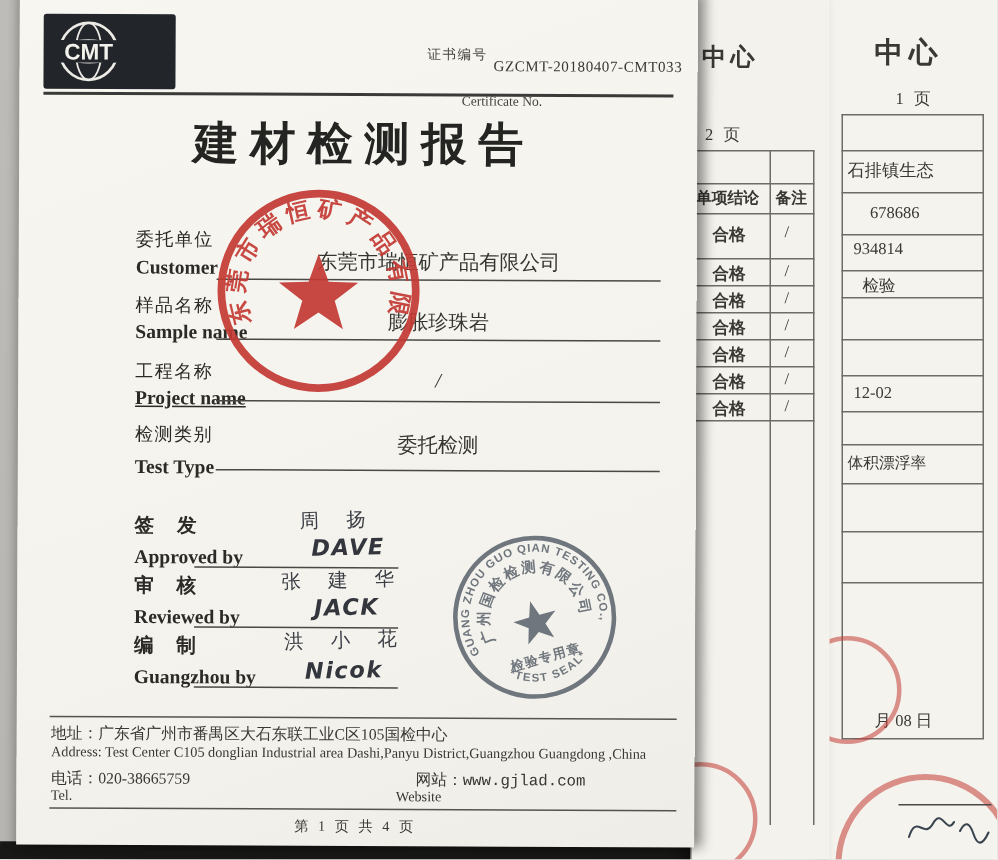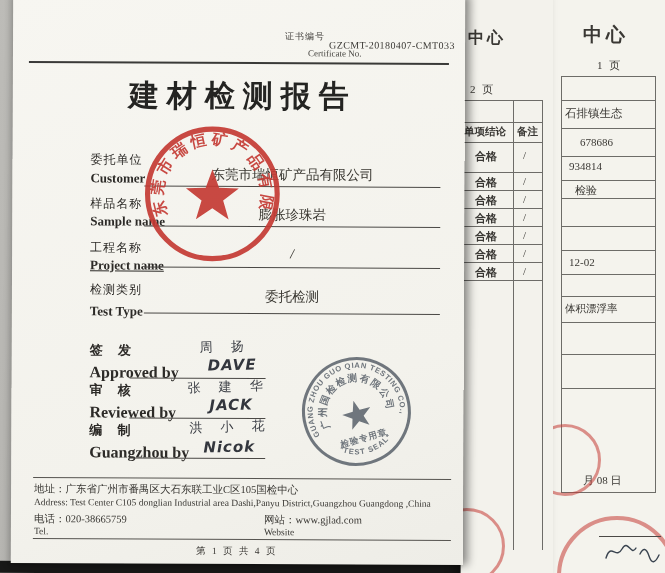--- a/index.html
+++ b/index.html
@@ -19,33 +19,33 @@
             box-shadow:5px 0 8px rgba(0,0,0,.42), -3px 2px 6px rgba(0,0,0,.18);
             transform:rotate(0.25deg); }
   .abs { position:absolute; }
   
   .logo-box { left:16px; top:16px; width:88px; height:50px; background:#22262b; border-radius:2px; }
   .brand-cn { left:110px; top:14px; font-size:29px; font-weight:bold; letter-spacing:3px; color:#26262a;
               font-family:"Liberation Sans","DejaVu Sans",sans-serif; }
   .brand-en { left:112px; top:48px; font-size:10px; font-weight:bold; letter-spacing:2.4px;
               color:#2c2c30; font-family:"Liberation Sans","DejaVu Sans",sans-serif; }
   .cert-label-cn { left:272px; top:36px; font-size:9px; color:#45433f; letter-spacing:1px; }
-  .cert-label-en { left:252px; top:54px; font-size:9px; color:#45433f;padding-left:43px; }
+  .cert-label-en { left:252px; top:68px; font-size:9px; color:#45433f;padding-left:43px; }
   .cert-value { left:316px; top:45px; font-size:10px; letter-spacing:.4px; color:#3a3834; }
   .head-rule { left:16px; top:68px; width:420px; height:2px; background:#3a3a38; }
   .report-title { left:0; top:82px; width:452px; text-align:center; font-size:30px; font-weight:bold;
                   letter-spacing:8px; text-indent:8px; color:#242422; }
   
   .f-cn { font-size:12px; font-weight:normal; letter-spacing:1px; color:#2c2a27; }
   .f-en { font-size:13px; font-weight:bold; color:#2c2a27; }
   .f-line { height:1px; background:#4a4845; }
   .f-val { font-size:13.5px; color:#37352f; }
   
   .s-cn { font-size:13px; font-weight:bold; letter-spacing:6px; color:#2c2a27; }
-  .s-en { font-size:16px; font-weight:bold; color:#2c2a27; }
+  .s-en { font-size:13px; font-weight:bold; color:#2c2a27; }
   .hand-cn { font-size:13px; color:#3b3e45; letter-spacing:7px;
              font-family:"DejaVu Sans",sans-serif; transform:rotate(-2deg); }
   .hand-en { font-size:15px; font-weight:bold; font-style:italic; color:#33363d;
              font-family:"DejaVu Sans",sans-serif; letter-spacing:1px; transform:rotate(-1.5deg); }
   
   .foot-line { left:22px; width:418px; height:1px; background:#55534f; }
   .foot-cn { font-size:10.5px; color:#3a3834; }
   .foot-en { font-size:9.5px; color:#3a3834; }
   .page-no { left:0; top:551px; width:452px; text-align:center; font-size:9.5px; letter-spacing:2px; color:#3a3834; }
   
@@ -134,20 +134,29 @@
     <div class="celltxt" style="left:62px; top:233px;">/</div>
     <div class="celltxt" style="left:14px; top:251px; font-weight:bold;">合格</div>
     <div class="celltxt" style="left:62px; top:251px;">/</div>
     <div class="celltxt" style="left:14px; top:269px; font-weight:bold;">合格</div>
     <div class="celltxt" style="left:62px; top:269px;">/</div>
     <div class="ring" style="left:-32px; top:512px; width:76px; height:76px;"></div>
   </div>
 
   <div class="page page-1">
 
+    <div class="abs logo-box">
+      <svg width="88" height="50" viewBox="0 0 88 50">
+        <circle cx="30" cy="25" r="19" fill="none" stroke="#eceae4" stroke-width="1.8"></circle>
+        <ellipse cx="30" cy="25" rx="8.5" ry="19" fill="none" stroke="#eceae4" stroke-width="1.2"></ellipse>
+        <ellipse cx="30" cy="25" rx="19" ry="7.5" fill="none" stroke="#eceae4" stroke-width="1.2"></ellipse>
+        <rect x="9" y="17.5" width="58" height="15" fill="#22262b"></rect>
+        <text x="30" y="30.5" text-anchor="middle" fill="#f3f2ec" font-size="15" font-weight="bold" font-family="Liberation Sans, DejaVu Sans, sans-serif">CMT</text>
+      </svg>
+    </div>
     <div class="abs cert-label-cn">证书编号</div>
     <div class="abs cert-label-en">Certificate No.</div>
     <div class="abs cert-value">GZCMT-20180407-CMT033</div>
     <div class="abs head-rule"></div>
     <div class="abs report-title">建材检测报告</div>
 
     <div class="abs f-cn" style="left:78px; top:158px;">委托单位</div>
     <div class="abs f-en" style="left:78px; top:177px;">Customer</div>
     <div class="abs f-val" style="left:132px; top:172px; width:296px; text-align:center;">东莞市瑞恒矿产品有限公司</div>
     <div class="abs f-line" style="left:132px; top:192px; width:296px;"></div>
@@ -209,20 +218,20 @@
         <textPath href="#seal-bottom" startOffset="50%">*TEST SEAL*</textPath>
       </text>
       <polygon fill="#59616a" points="60,49 63.5,59.2 74.3,59.4 65.7,65.9 68.8,76.1 60,70 51.2,76.1 54.3,65.9 45.7,59.4 56.5,59.2"></polygon>
       <text x="60" y="90" text-anchor="middle" fill="#59616a" font-size="8.5" font-weight="bold" letter-spacing="1" font-family="Liberation Serif, DejaVu Serif, serif">检验专用章</text>
     </svg>
 
     <div class="abs foot-line" style="top:484px;"></div>
     <div class="abs foot-cn" style="left:23px; top:489px;">地址：广东省广州市番禺区大石东联工业C区105国检中心</div>
     <div class="abs foot-en" style="left:23px; top:504px;">Address: Test Center C105 donglian Industrial area Dashi,Panyu District,Guangzhou Guangdong ,China</div>
     <div class="abs foot-cn" style="left:23px; top:519px;">电话：020-38665759</div>
-    <div class="abs foot-cn" style="left:253px; top:519px;">网站：www.gjlad.com</div>
+    <div class="abs foot-cn" style="left:266px; top:519px;font-family:Liberation Mono, monospace;">网站：www.gjlad.com</div>
     <div class="abs foot-en" style="left:23px; top:533px;">Tel.</div>
     <div class="abs foot-en" style="left:253px; top:533px;">Website</div>
     <div class="abs foot-line" style="top:545px;"></div>
     <div class="abs page-no">第 1 页 共 4 页</div>
   </div>
 
 </div>
 
 </body></html>

